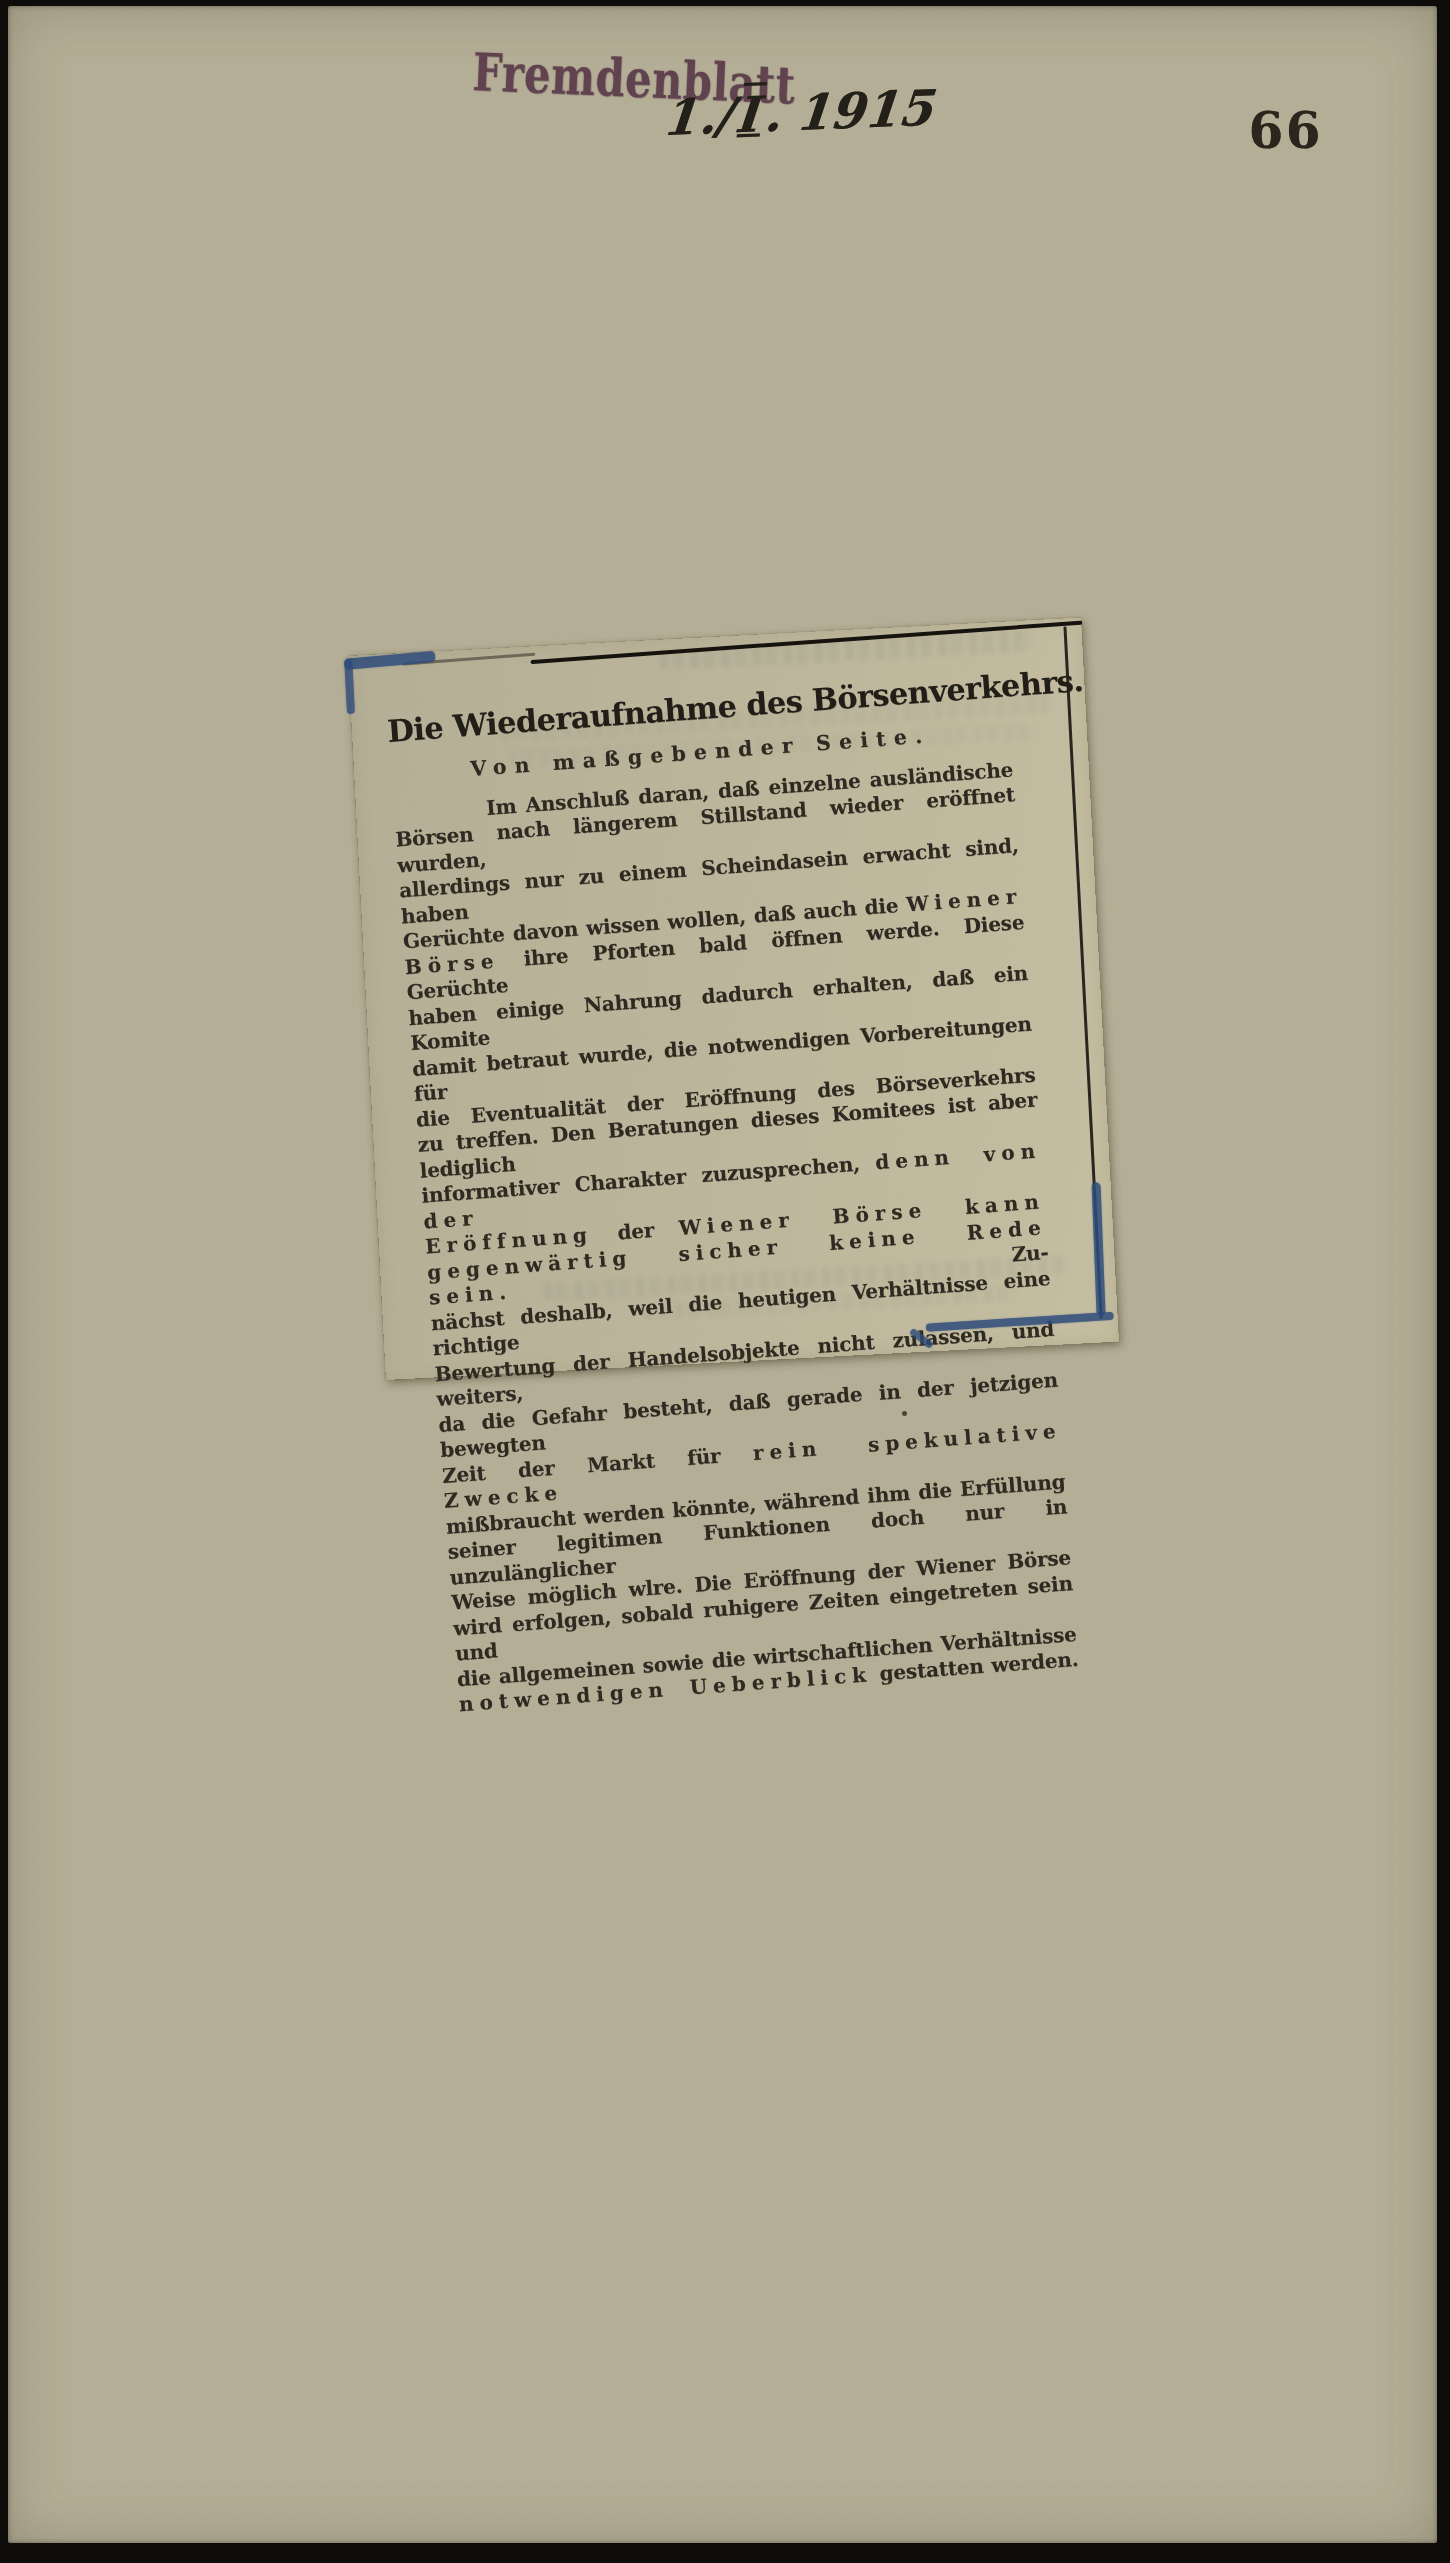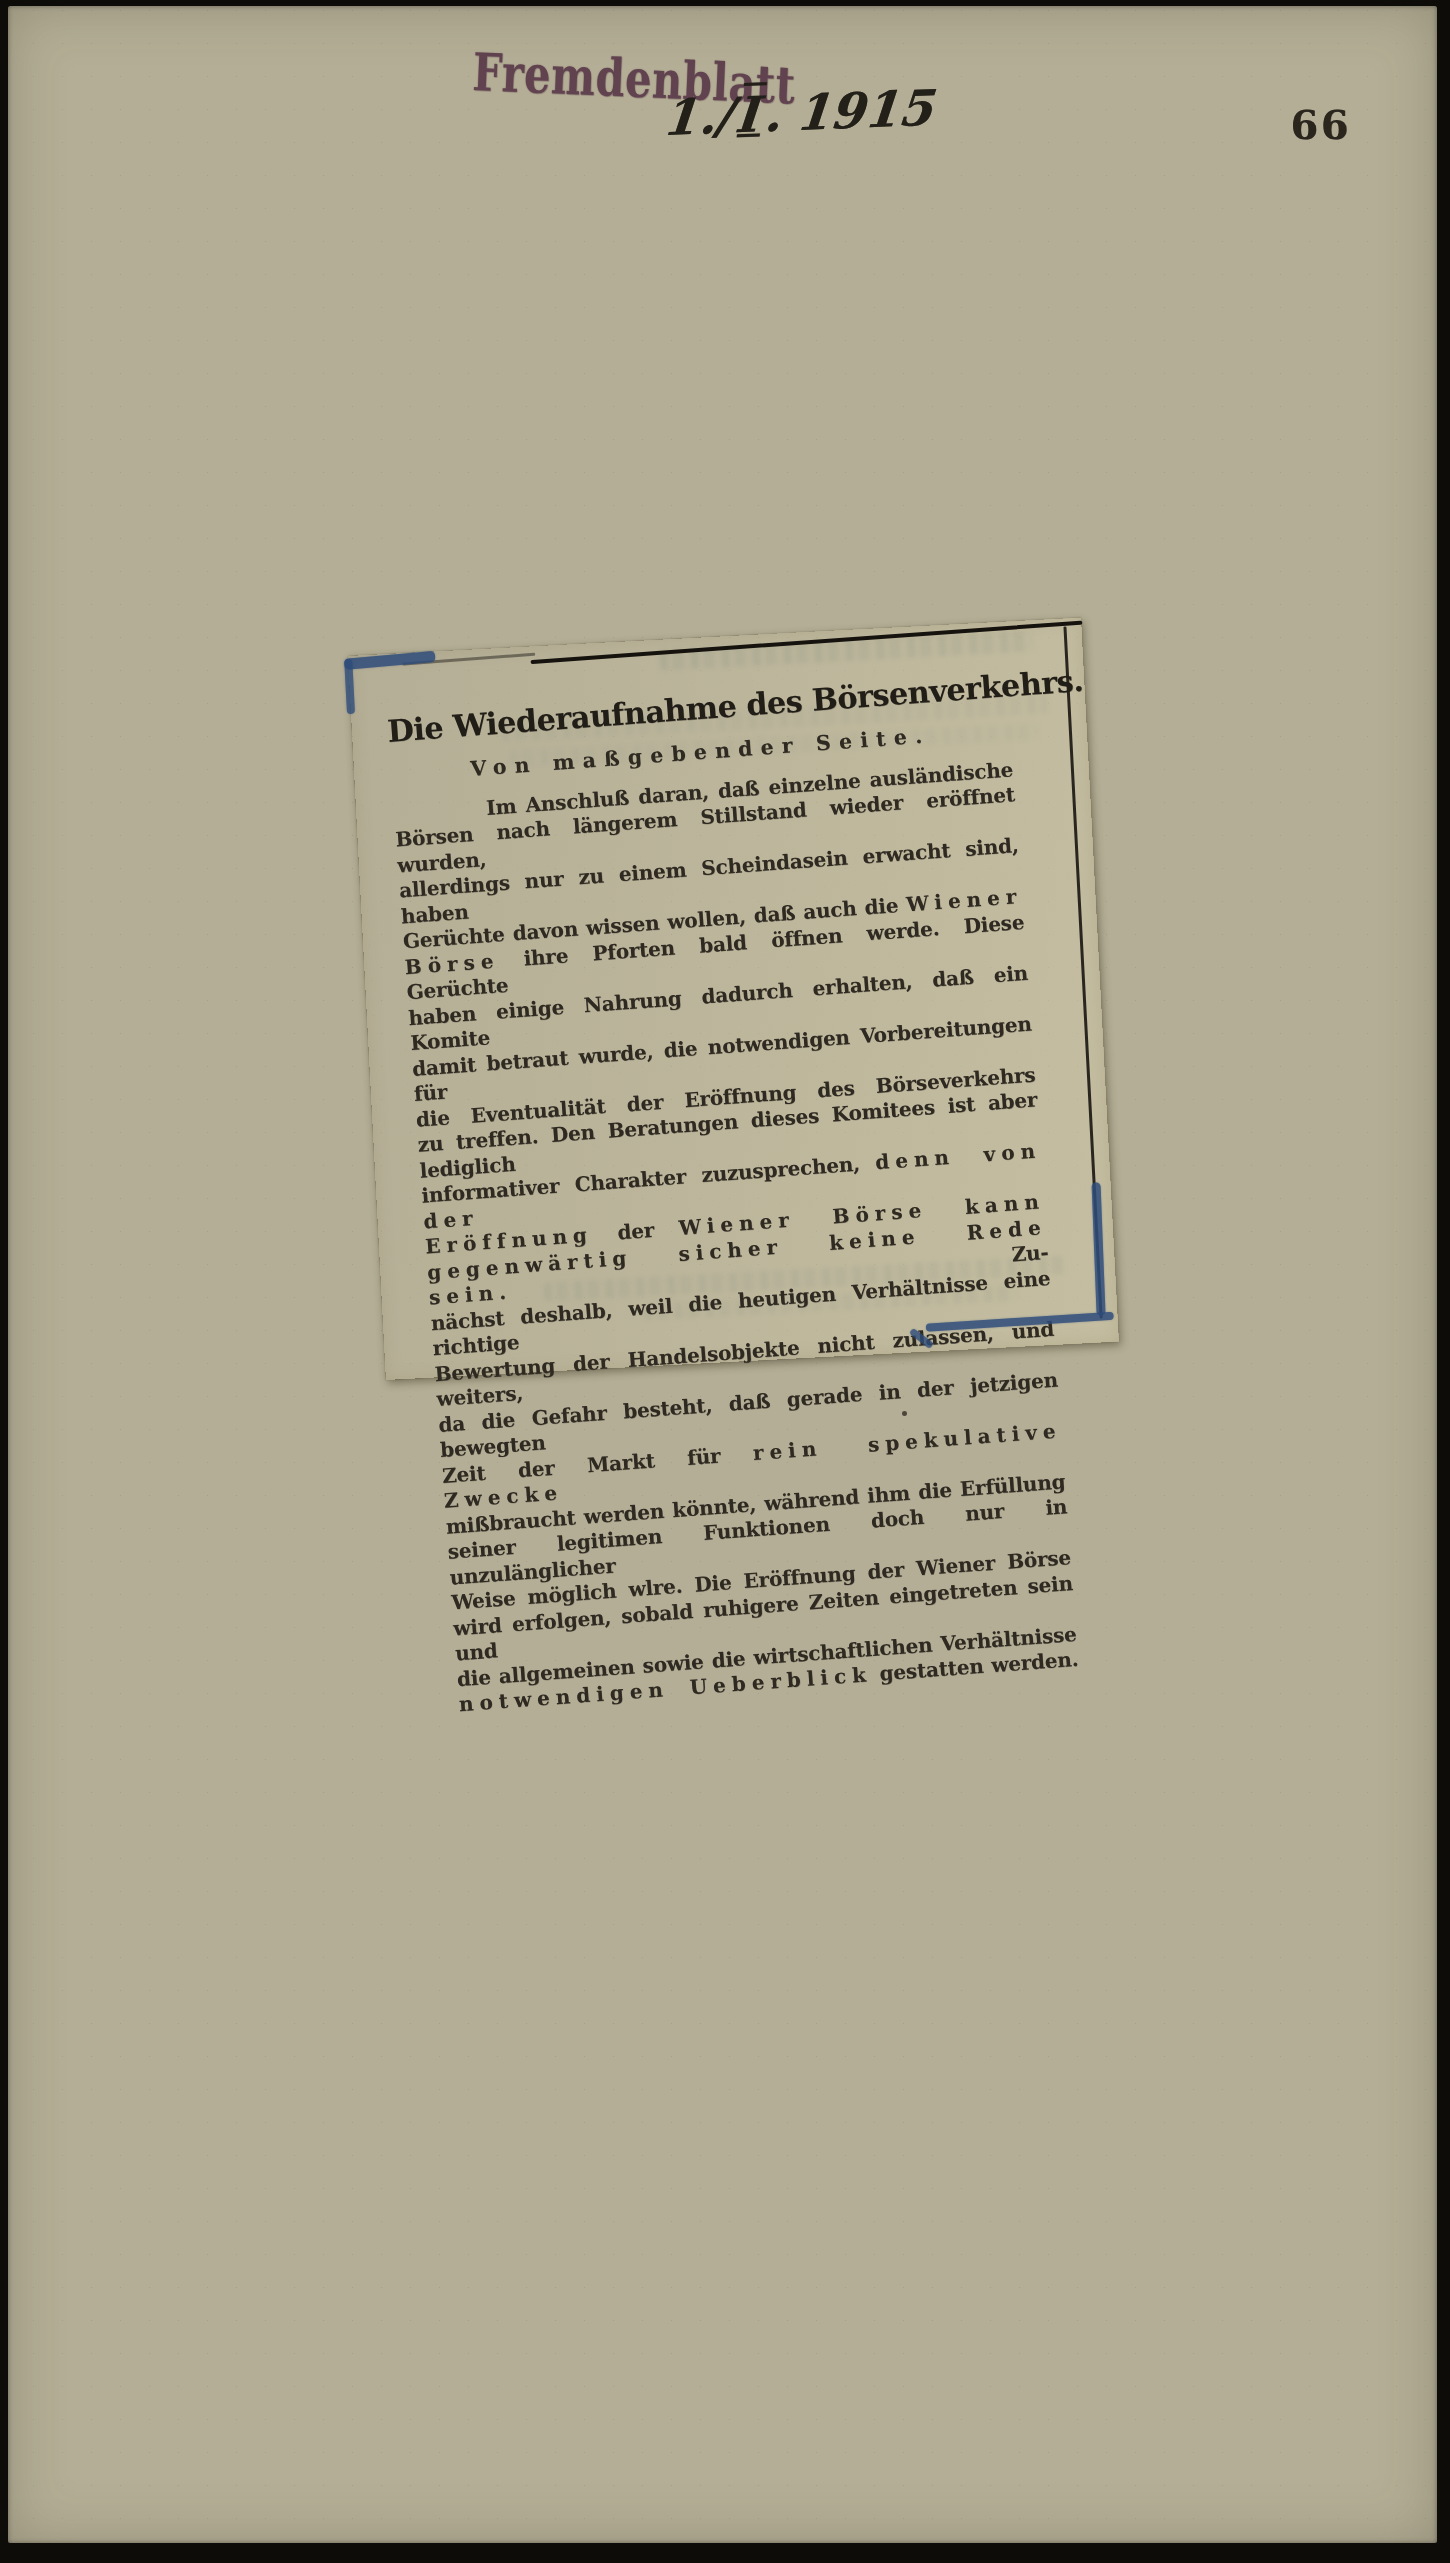--- a/index.html
+++ b/index.html
@@ -45,22 +45,22 @@
     color:var(--hand-ink);white-space:nowrap;
     transform:rotate(-2.2deg) skewX(-10deg);transform-origin:0 50%;
     text-shadow:0 0 0.6px rgba(35,32,26,.6);
   }
   .hand-date .roman{
     text-decoration:overline underline;
     text-decoration-thickness:3.1px;
     padding:0 3.7px;
   }
   .page-number{
-    position:absolute;left:1283px;top:95px;
-    font-weight:700;font-size:40px;letter-spacing:2.5px;
+    position:absolute;left:1241px;top:95px;
+    font-weight:700;font-size:50px;letter-spacing:2.5px;
     color:#2a251d;text-shadow:0.3px 0.3px 0 rgba(42,37,29,.5);
   }
   
   .clipping{
     position:absolute;left:340px;top:650px;width:734px;height:725px;
     transform:rotate(-3deg);transform-origin:0 0;
     background:linear-gradient(100deg,#ded7bc 0%,#dad3b4 55%,#d5cdac 100%);
     background-image:
       linear-gradient(100deg, rgba(222,215,188,0) 0%, rgba(213,205,172,.5) 100%),
       radial-gradient(0.8px 0.8px at 6.8px 10.6px, rgba(150,145,115,.30) 50%, transparent 60%),

